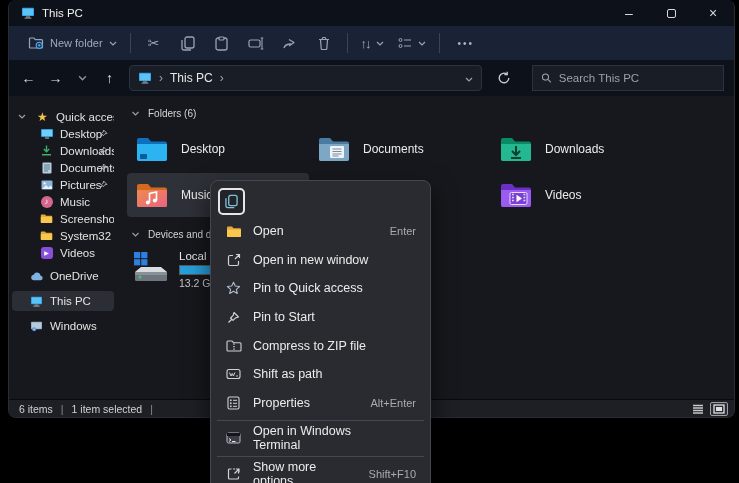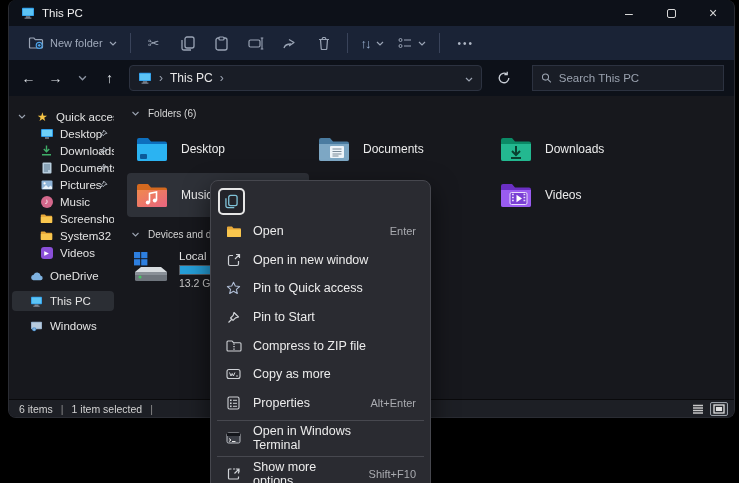--- a/index.html
+++ b/index.html
@@ -538,21 +538,21 @@
       <span class="ci-short"></span>
     </div>
     <div class="ctx-item">
       <span class="ci-icon">
           <svg width="15" height="12" viewBox="0 0 15 12">
             <rect x="1" y="1.5" width="13" height="9" rx="2" fill="none" stroke="#cfd2d6" stroke-width="1.1"></rect>
             <path d="M3.5 4.5 L5 8 L6.2 5.5 L7.4 8 L8.9 4.5" fill="none" stroke="#cfd2d6" stroke-width="1"></path>
             <circle cx="11" cy="8" r=".8" fill="#cfd2d6"></circle>
           </svg>
         </span>
-      <span class="ci-label">Copy as more</span>
+      <span class="ci-label">Shift as path</span>
       <span class="ci-short"></span>
     </div>
     <div class="ctx-item">
       <span class="ci-icon">
           <svg width="13" height="14" viewBox="0 0 13 14">
             <rect x="1" y="1" width="11" height="12" rx="1.5" fill="none" stroke="#cfd2d6" stroke-width="1.1"></rect>
             <rect x="3" y="3.5" width="1.6" height="1.6" fill="#cfd2d6"></rect>
             <path d="M6 4.3 h4" stroke="#cfd2d6" stroke-width="1"></path>
             <rect x="3" y="6.5" width="1.6" height="1.6" fill="#cfd2d6"></rect>
             <path d="M6 7.3 h4" stroke="#cfd2d6" stroke-width="1"></path>

